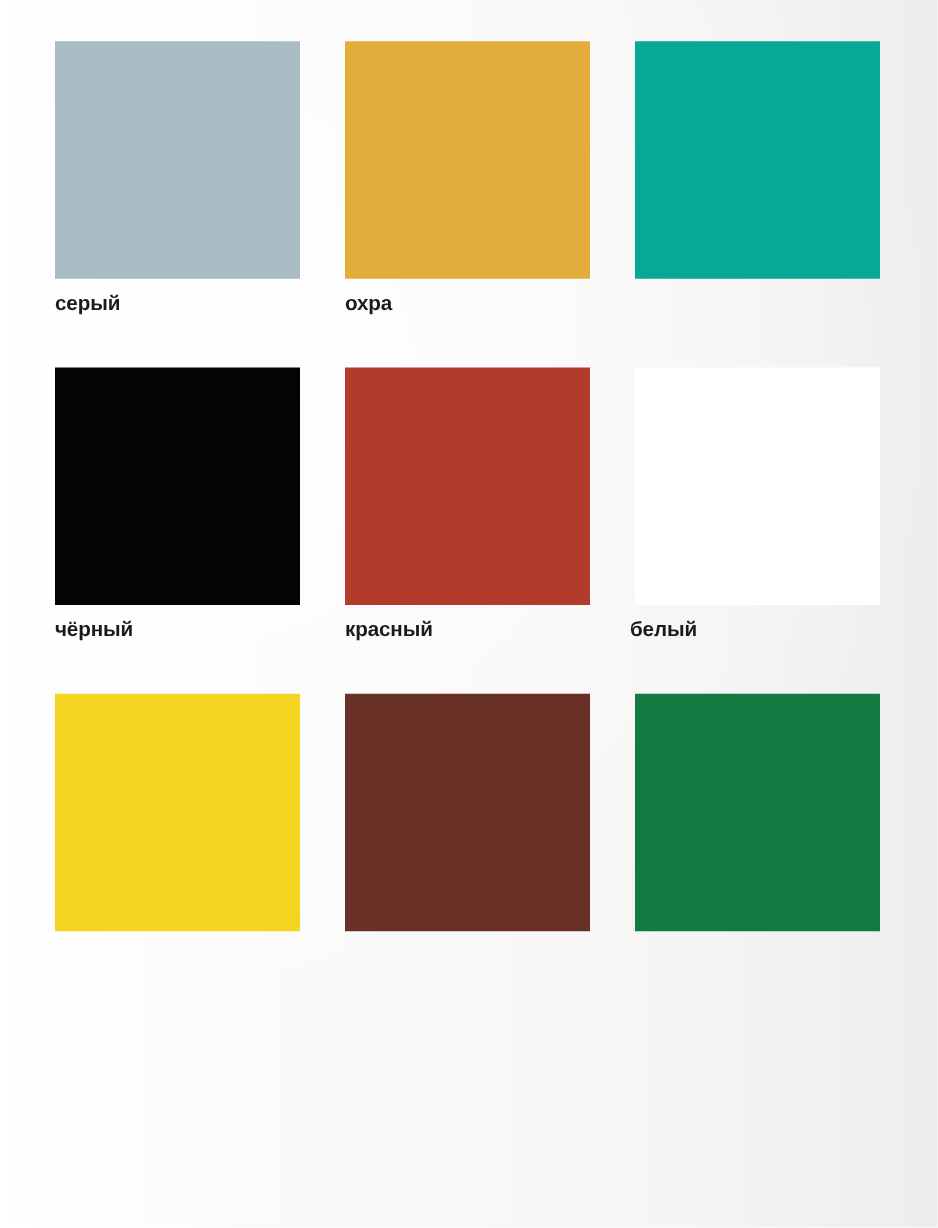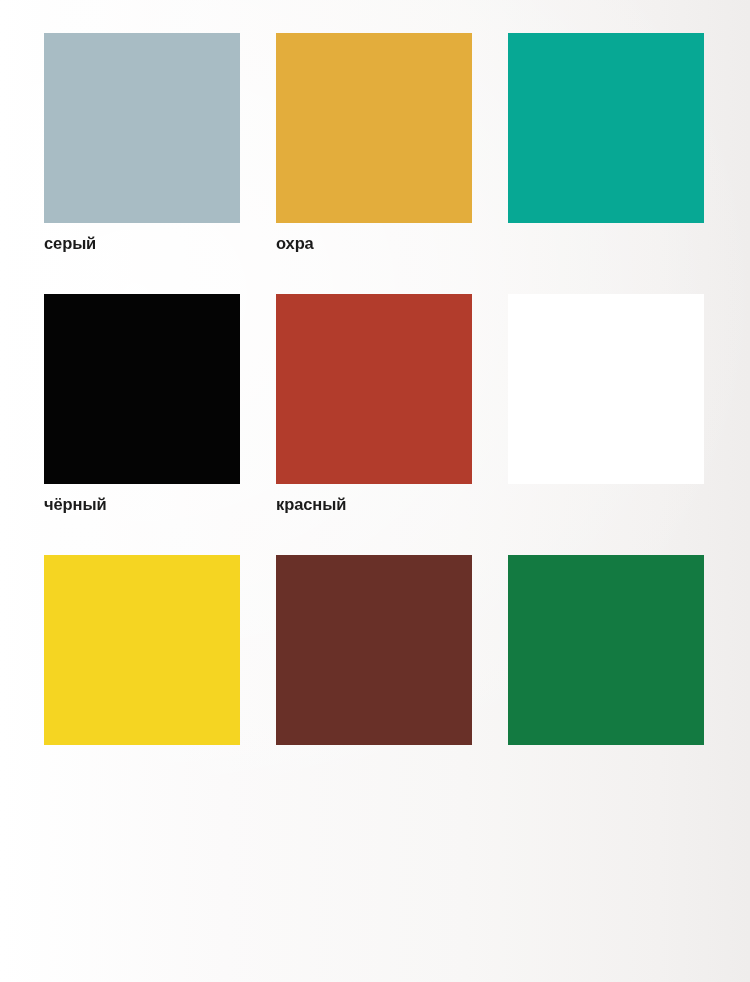--- a/index.html
+++ b/index.html
@@ -105,20 +105,21 @@
       <div class="swatch-cell col-1">
         <div class="swatch-chip" style="background-color: rgb(4, 4, 4);"></div>
         <span class="swatch-label">чёрный</span>
       </div>
       <div class="swatch-cell col-2">
         <div class="swatch-chip" style="background-color: rgb(178, 60, 44);"></div>
         <span class="swatch-label">красный</span>
       </div>
       <div class="swatch-cell col-3">
         <div class="swatch-chip is-white" style="background-color: rgb(255, 255, 255);"></div>
+        <span class="swatch-label">белый</span>
       </div>
       <div class="swatch-cell col-1">
         <div class="swatch-chip" style="background-color: rgb(245, 213, 34);"></div>
       </div>
       <div class="swatch-cell col-2">
         <div class="swatch-chip" style="background-color: rgb(105, 48, 40);"></div>
       </div>
       <div class="swatch-cell col-3">
         <div class="swatch-chip" style="background-color: rgb(19, 122, 65);"></div>
       </div>

